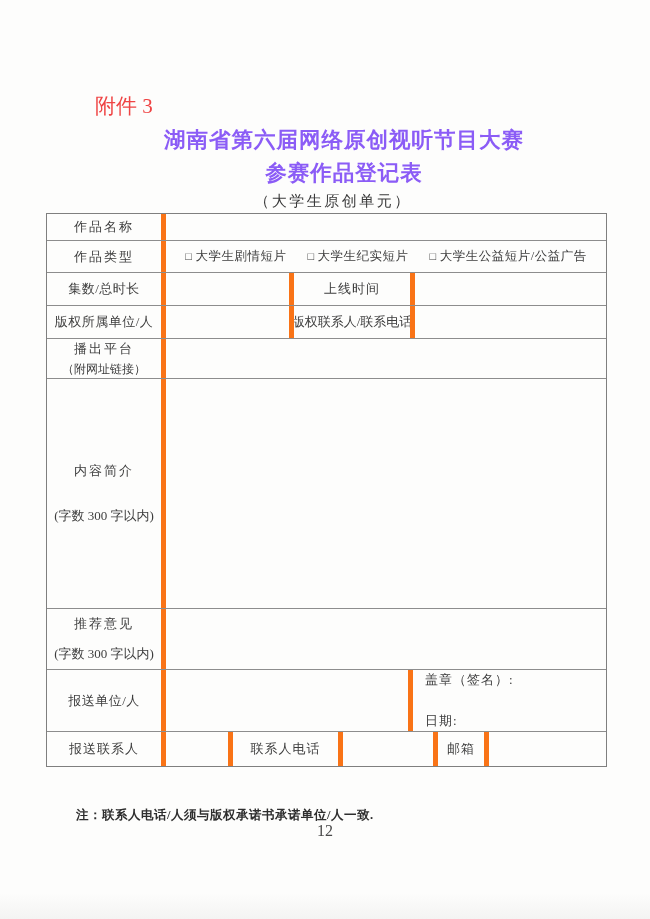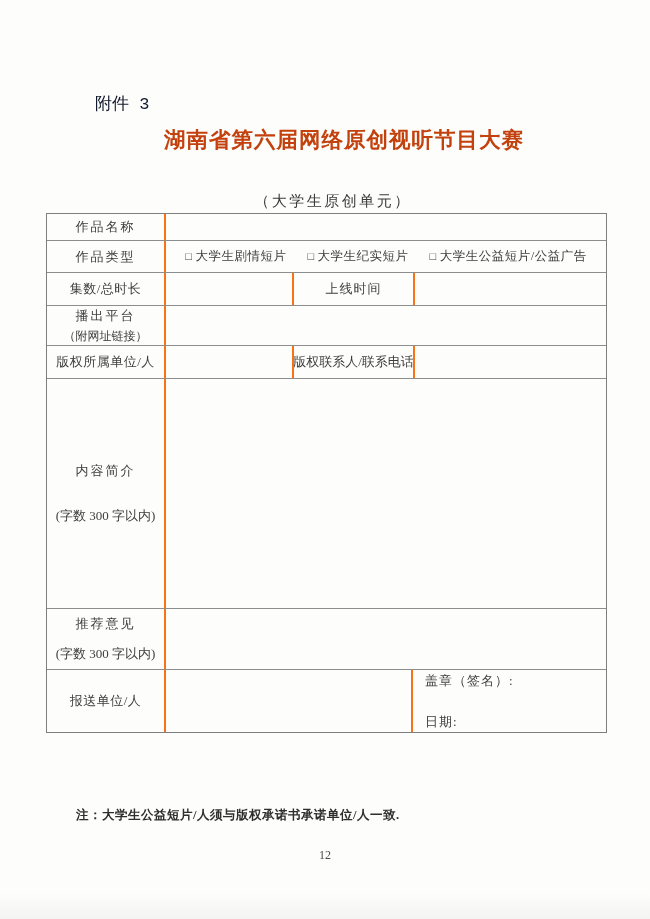--- a/index.html
+++ b/index.html
@@ -9,41 +9,41 @@
     position:relative; width:650px; height:919px;
     background:#fdfdfc; color:#3b3b3b; overflow:hidden;
   }
   .scan-smudge {
     position:absolute; left:0; bottom:0; width:100%; height:26px;
     background:linear-gradient(to bottom, rgba(0,0,0,0), rgba(120,120,120,0.07));
     pointer-events:none;
   }
   .attachment {
     position:absolute; left:95px; top:92px;
-    font-size:17px; color:#0f172a;font-family:Liberation Mono, monospace;
+    font-size:21px; color:#ef4444;
   }
   .title-line {
     position:absolute; left:0; width:100%; text-align:center;
-    font-size:21.5px; font-weight:bold; color:#c2410c; letter-spacing:1px;padding-left:38px;
+    font-size:21.5px; font-weight:bold; color:#8b5cf6; letter-spacing:1px;padding-left:38px;
   }
   .title-1 { top:125px; }
   .title-2 { top:158px; }
   .subtitle {
     position:absolute; left:8px; top:192px; width:100%; text-align:center;
     font-size:15px; color:#3a3a3a; letter-spacing:2.5px;
   }
   .form-table {
     position:absolute; left:46px; top:213px; width:561px;
     border:1px solid #7f7f7f;
     font-size:13px; color:#3d3d3d;
   }
   .row { display:flex; border-bottom:1px solid #8d8d8d; }
   .row:last-child { border-bottom:none; }
   .cell {
-    border-right:2px solid #f97316;
+    border-right:5px solid #f97316;
     display:flex; align-items:center; justify-content:center;
     text-align:center; white-space:nowrap; overflow:hidden;
   }
   .cell:last-child { border-right:none; }
   .grow { flex:1; }
   .col-label { width:119px; letter-spacing:2px; }
   .ls0 { letter-spacing:0; }
   .ls05 { letter-spacing:0.5px; }
   .ls1 { letter-spacing:1px; }
   .vcol { flex-direction:column; justify-content:center; }
@@ -70,31 +70,32 @@
   .seal-cell {
     align-items:flex-start; justify-content:center; flex-direction:column;
     padding-left:12px; text-align:left; letter-spacing:1px;
   }
   .seal-cell .date { margin-top:23px; }
   .footnote {
     position:absolute; left:76px; top:807px;
     font-size:12.5px; font-weight:bold; color:#2e2e2e; letter-spacing:0.5px;
   }
   .page-number {
-    position:absolute; left:0; top:848px; width:100%; text-align:center;
-    font-size:12px; color:#4a4a4a;
+    position:absolute; left:0; top:822px; width:100%; text-align:center;
+    font-size:16px; color:#4a4a4a;
   }
 </style>
 </head>
 <body>
 
 <div class="page">
 
   <div class="attachment">附件 3</div>
   <div class="title-line title-1">湖南省第六届网络原创视听节目大赛</div>
+  <div class="title-line title-2">参赛作品登记表</div>
   <div class="subtitle">（大学生原创单元）</div>
 
   <div class="form-table">
 
     <div class="row r1">
       <div class="cell col-label">作品名称</div>
       <div class="cell grow"></div>
     </div>
 
     <div class="row r2">
@@ -115,32 +116,32 @@
       </div>
     </div>
 
     <div class="row r3">
       <div class="cell col-label ls05">集数/总时长</div>
       <div class="cell w128"></div>
       <div class="cell w121 ls1">上线时间</div>
       <div class="cell grow"></div>
     </div>
 
+    <div class="row r4">
+      <div class="cell col-label ls05">版权所属单位/人</div>
+      <div class="cell w128"></div>
+      <div class="cell w121 ls0">版权联系人/联系电话</div>
+      <div class="cell grow"></div>
+    </div>
+
     <div class="row r5">
       <div class="cell col-label vcol">
         <div>播出平台</div>
         <div class="platform-l2">（附网址链接）</div>
       </div>
-      <div class="cell grow"></div>
-    </div>
-
-    <div class="row r4">
-      <div class="cell col-label ls05">版权所属单位/人</div>
-      <div class="cell w128"></div>
-      <div class="cell w121 ls0">版权联系人/联系电话</div>
       <div class="cell grow"></div>
     </div>
 
 
     <div class="row r7">
       <div class="cell col-label vcol synopsis-label">
         <div>内容简介</div>
         <div class="l2">(字数 300 字以内)</div>
       </div>
       <div class="cell grow"></div>
@@ -156,20 +157,28 @@
 
     <div class="row r9">
       <div class="cell col-label ls05">报送单位/人</div>
       <div class="cell w247"></div>
       <div class="cell grow seal-cell">
         <div>盖章（签名）:</div>
         <div class="date">日期:</div>
       </div>
     </div>
 
+    <div class="row r10">
+      <div class="cell col-label ls1">报送联系人</div>
+      <div class="cell w67"></div>
+      <div class="cell w110 ls1">联系人电话</div>
+      <div class="cell w95"></div>
+      <div class="cell w51 ls1">邮箱</div>
+      <div class="cell grow"></div>
+    </div>
 
   </div>
 
-  <div class="footnote">注：大学生公益短片/人须与版权承诺书承诺单位/人一致.</div>
+  <div class="footnote">注：联系人电话/人须与版权承诺书承诺单位/人一致.</div>
   <div class="page-number">12</div>
 
   <div class="scan-smudge"></div>
 </div>
 
 </body></html>

